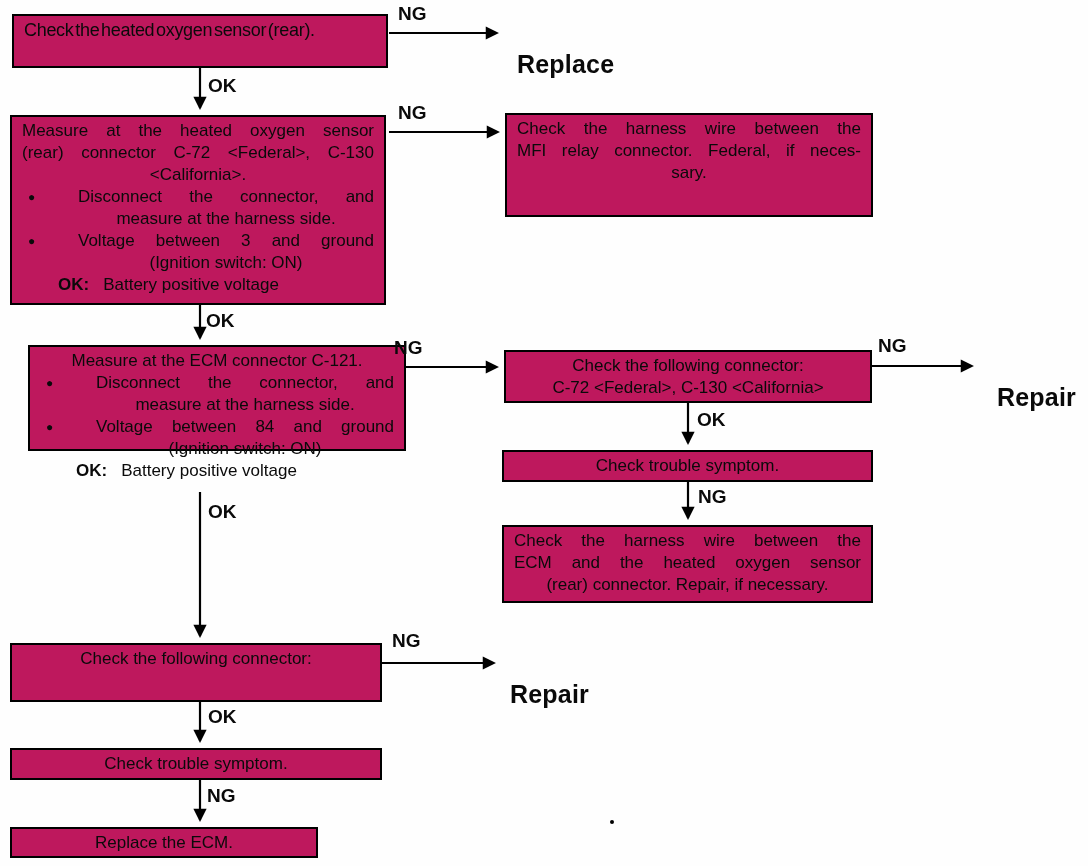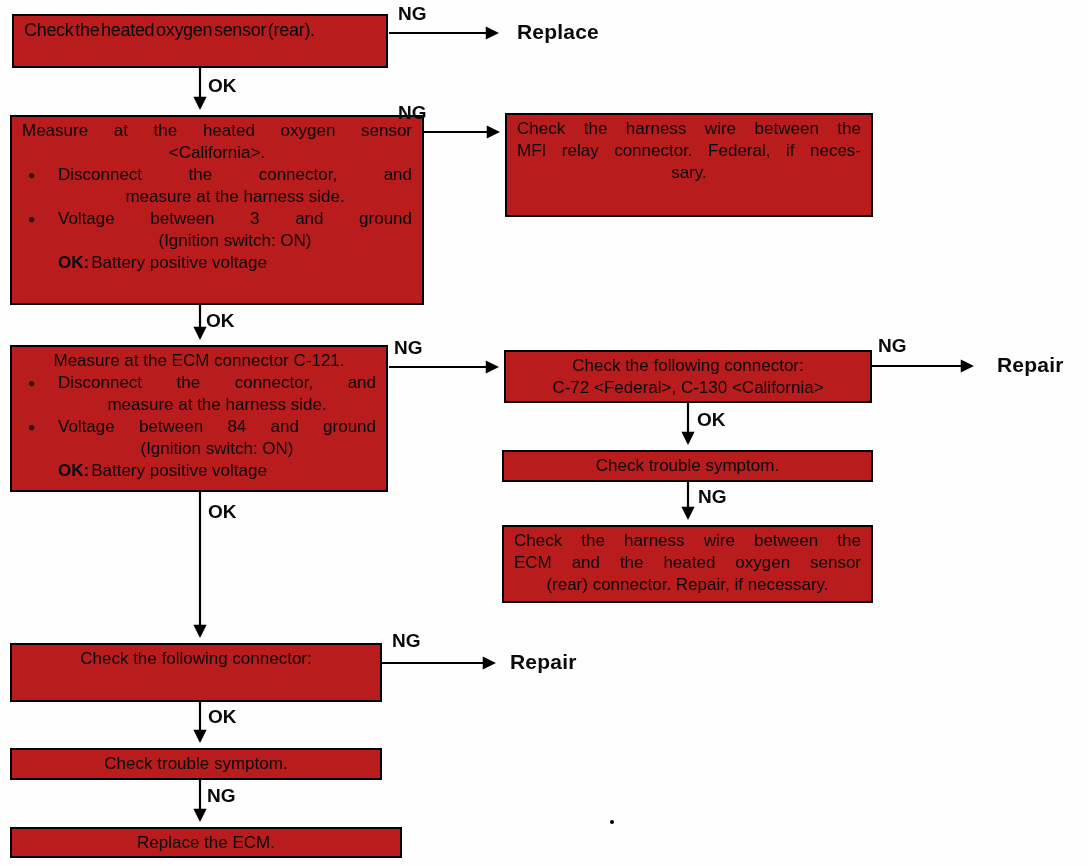--- a/index.html
+++ b/index.html
@@ -2,35 +2,35 @@
 <html><head>
 <meta charset="utf-8">
 <style>
   html,body{margin:0;padding:0;background:#fff;}
   #canvas{
     position:relative;width:1088px;height:866px;background:#fefefe;
     font-family:"Liberation Sans","DejaVu Sans",sans-serif;color:#0a0a0a;
     overflow:hidden;
   }
   .box{
-    position:absolute;background:#b91c1c;border:2.5px solid #000;
+    position:absolute;background:#be185d;border:2.5px solid #000;
     box-sizing:border-box;font-size:17px;line-height:22px;
     padding:3px 10px 2px 10px;
   }
   .jline{text-align:justify;text-align-last:justify;}
   .lline{text-align:center;}
   .tight{font-size:18px;word-spacing:-3px;letter-spacing:-0.3px;}
   .bullet-row{display:flex;align-items:flex-start;}
   .bullet-dot{flex:0 0 30px;padding-left:6px;font-size:12px;line-height:22px;}
-  .bullet-text{flex:1 1 auto;}
+  .bullet-text{flex:1 1 auto;margin-left:20px;}
   .ok-line{padding-left:36px;}
-  .ok-line b{margin-right:2px;}
+  .ok-line b{margin-right:14px;}
   .bold-title{font-weight:normal;}
   .edge-label{position:absolute;font-size:19px;line-height:20px;font-weight:bold;}
-  .result-label{position:absolute;font-size:21px;line-height:20px;font-weight:bold;letter-spacing:0.2px;}
+  .result-label{position:absolute;font-size:25px;line-height:20px;font-weight:bold;letter-spacing:0.2px;margin-top:32px;}
   svg.arrows{position:absolute;left:0;top:0;width:1088px;height:866px;}
   .artifact{position:absolute;background:#000;border-radius:50%;}
 </style>
 </head>
 <body>
 
 <div id="canvas">
 
   <svg class="arrows" viewBox="0 0 1088 866" xmlns="http://www.w3.org/2000/svg">
     <defs>
@@ -55,22 +55,23 @@
   </svg>
 
   <div class="box" style="left:12px;top:14px;width:376px;height:54px;">
     <div class="tight">Check the heated oxygen sensor (rear).</div>
   </div>
 
   <span class="edge-label" style="left:398px;top:4px;">NG</span>
   <span class="result-label" style="left:517px;top:22px;">Replace</span>
   <span class="edge-label" style="left:208px;top:76px;">OK</span>
 
-  <div class="box" style="left:10px;top:115px;width:414px;height:190px;">
+  <div class="box" style="left:10px;top:115px;width:376px;height:190px;">
     <div class="jline">Measure at the heated oxygen sensor</div>
+    <div class="jline">(rear) connector C-72 &lt;Federal&gt;, C-130</div>
     <div class="lline">&lt;California&gt;.</div>
     <div class="bullet-row">
       <span class="bullet-dot">●</span>
       <div class="bullet-text">
         <div class="jline">Disconnect the connector, and</div>
         <div class="lline">measure at the harness side.</div>
       </div>
     </div>
     <div class="bullet-row">
       <span class="bullet-dot">●</span>
@@ -87,21 +88,21 @@
   <span class="edge-label" style="left:398px;top:103px;">NG</span>
 
   <div class="box" style="left:505px;top:113px;width:368px;height:104px;">
     <div class="jline">Check the harness wire between the</div>
     <div class="jline">MFI relay connector. Federal, if neces-</div>
     <div class="lline">sary.</div>
   </div>
 
   <span class="edge-label" style="left:206px;top:311px;">OK</span>
 
-  <div class="box" style="left:10px;top:345px;width:378px;height:147px;">
+  <div class="box" style="left:28px;top:345px;width:378px;height:106px;">
     <div class="lline">Measure at the ECM connector C-121.</div>
     <div class="bullet-row">
       <span class="bullet-dot">●</span>
       <div class="bullet-text">
         <div class="jline">Disconnect the connector, and</div>
         <div class="lline">measure at the harness side.</div>
       </div>
     </div>
     <div class="bullet-row">
       <span class="bullet-dot">●</span>
@@ -147,19 +148,19 @@
   <span class="edge-label" style="left:392px;top:631px;">NG</span>
   <span class="result-label" style="left:510px;top:652px;">Repair</span>
   <span class="edge-label" style="left:208px;top:707px;">OK</span>
 
   <div class="box" style="left:10px;top:748px;width:372px;height:32px;">
     <div class="lline">Check trouble symptom.</div>
   </div>
 
   <span class="edge-label" style="left:207px;top:786px;">NG</span>
 
-  <div class="box" style="left:10px;top:827px;width:392px;height:31px;">
+  <div class="box" style="left:10px;top:827px;width:308px;height:31px;">
     <div class="lline">Replace the ECM.</div>
   </div>
 
   <div class="artifact" style="left:610px;top:820px;width:4px;height:4px;"></div>
 
 </div>
 
 </body></html>

